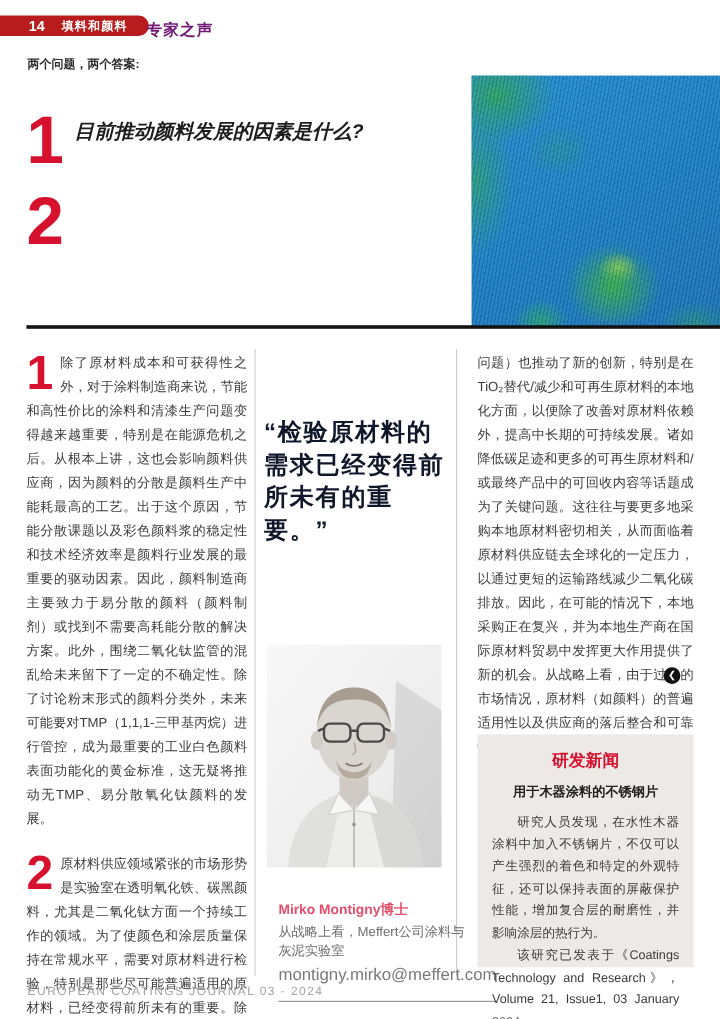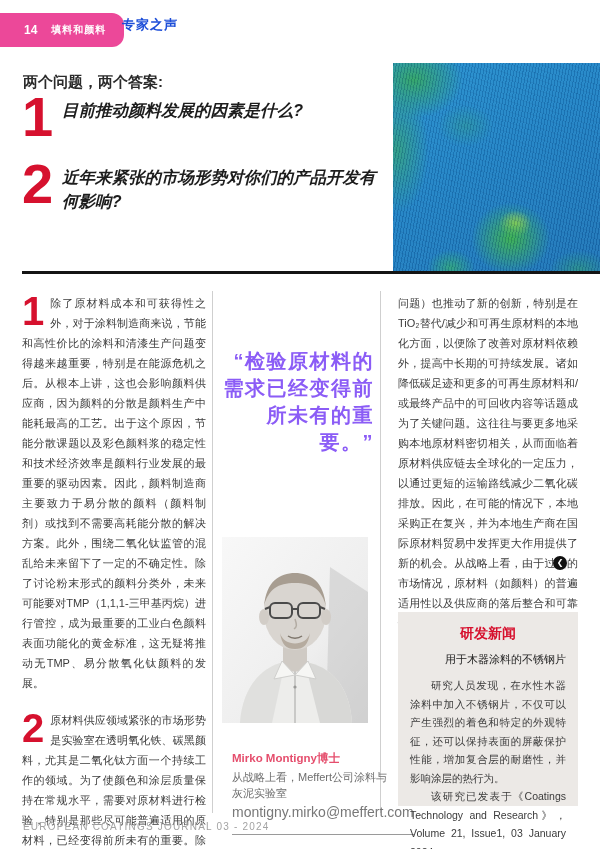--- a/index.html
+++ b/index.html
@@ -6,34 +6,34 @@
   html,body { background:#ffffff; }
   body {
     width:600px; height:849px; position:relative; overflow:hidden;
     font-family:"Liberation Sans","DejaVu Sans",sans-serif;
     color:#3b3b3b;
   }
   .page { position:absolute; inset:0; }
 
   
   .badge {
-    position:absolute; left:0; top:13px; height:34px;
-    background:#ec4899; border-radius:0 12px 12px 0;
+    position:absolute; left:0; top:13px; height:17px;
+    background:#b91c1c; border-radius:0 12px 12px 0;
     display:flex; align-items:center; gap:14px;
     padding:0 18px 0 24px; color:#fff;
   }
   .badge .pnum { font-size:12px; font-weight:700; }
   .badge .sect { font-size:10px; font-weight:700; letter-spacing:1px; }
   .subsection {
     position:absolute; left:122px; top:16px; font-size:13px;
-    font-weight:700; color:#1d4ed8; letter-spacing:1px;
-  }
-
-  
-  .intro { position:absolute; left:23px; top:73px; font-size:15px; font-weight:700; color:#2a2a2a; }
+    font-weight:700; color:#701a75; letter-spacing:1px;
+  }
+
+  
+  .intro { position:absolute; left:23px; top:47px; font-size:10px; font-weight:700; color:#2a2a2a; }
   .question { position:absolute; left:22px; width:360px; display:flex; align-items:flex-start; }
   .q1 { top:90px; }
   .q2 { top:157px; }
   .qnum {
     font-size:56px; font-weight:800; color:#d6112e; line-height:0.95;
     width:40px; flex:0 0 40px;
   }
   .qtext { font-size:16.5px; font-weight:700; color:#1d1d1d; line-height:1.45; padding-top:9px;font-style:italic; }
 
   
@@ -68,22 +68,22 @@
   }
   .dropcap {
     float:left; font-size:40px; line-height:33px; font-weight:800;
     color:#d6112e; margin:2px 6px 0 0;
   }
   .a2 { margin-top:17px; }
 
   
   .quote {
     position:absolute; left:220px; top:348px; width:154px;
-    font-size:20px; font-weight:600; color:#8b5cf6; line-height:27px;
-    text-align:right; letter-spacing:1.5px;
+    font-size:20px; font-weight:600; color:#0f172a; line-height:27px;
+    text-align:left; letter-spacing:1.5px;
   }
   .photo { position:absolute; left:222px; top:537px; width:146px; height:186px; }
   .caption { position:absolute; left:232px; top:751px; width:156px; }
   .author-name { font-size:11.5px; font-weight:700; color:#e54e6d; margin-bottom:3px; }
   .author-role { font-size:11px; color:#6e6e6e; line-height:16px; }
   .author-email {
     display:inline-block; margin-top:3px; font-size:14px; color:#787878;
     border-bottom:1px solid #9a9a9a; padding-bottom:14px; text-decoration:none;
   }
 
@@ -94,21 +94,21 @@
     background:#111; border-radius:50%; color:#fff; font-size:8px;
     display:flex; align-items:center; justify-content:center; line-height:1;
   }
 
   
   .newsbox {
     position:absolute; left:398px; top:612px; width:180px; height:194px;
     background:#ece9e6; padding:13px 12px 10px;
   }
   .news-title { text-align:center; font-size:14px; font-weight:700; color:#d6112e; }
-  .news-sub { text-align:right; font-size:11px; font-weight:400; color:#222; margin-top:9px; }
+  .news-sub { text-align:center; font-size:11px; font-weight:700; color:#222; margin-top:9px; }
   .news-p { font-size:10.5px; line-height:18.5px; text-align:justify; text-indent:2em; margin-top:9px; color:#3b3b3b; }
   .news-p + .news-p { margin-top:0; }
 
   .footer {
     position:absolute; left:23px; top:821px; font-size:10px; color:#a3a3a3;
     letter-spacing:1.2px;
   }
 </style>
 </head>
 <body>
@@ -123,21 +123,20 @@
 
   <div class="intro">两个问题，两个答案:</div>
 
   <div class="question q1">
     <span class="qnum">1</span>
     <span class="qtext">目前推动颜料发展的因素是什么?</span>
   </div>
 
   <div class="question q2">
     <span class="qnum">2</span>
-    <span class="qtext">近年来紧张的市场形势对你们的产品开发有何影响?</span>
   </div>
 
   <div class="hero"></div>
 
   <div class="rule"></div>
   <div class="divider d1"></div>
   <div class="divider d2"></div>
 
   <section class="col1">
     <p class="body"><span class="dropcap">1</span><span>除了原材料成本和可获得性之外，对于涂料制造商来说，节能和高性价比的涂料和清漆生产问题变得越来越重要，特别是在能源危机之后。从根本上讲，这也会影响颜料供应商，因为颜料的分散是颜料生产中能耗最高的工艺。出于这个原因，节能分散课题以及彩色颜料浆的稳定性和技术经济效率是颜料行业发展的最重要的驱动因素。因此，颜料制造商主要致力于易分散的颜料（颜料制剂）或找到不需要高耗能分散的解决方案。此外，围绕二氧化钛监管的混乱给未来留下了一定的不确定性。除了讨论粉末形式的颜料分类外，未来可能要对TMP（1,1,1-三甲基丙烷）进行管控，成为最重要的工业白色颜料表面功能化的黄金标准，这无疑将推动无TMP、易分散氧化钛颜料的发展。</span></p>

